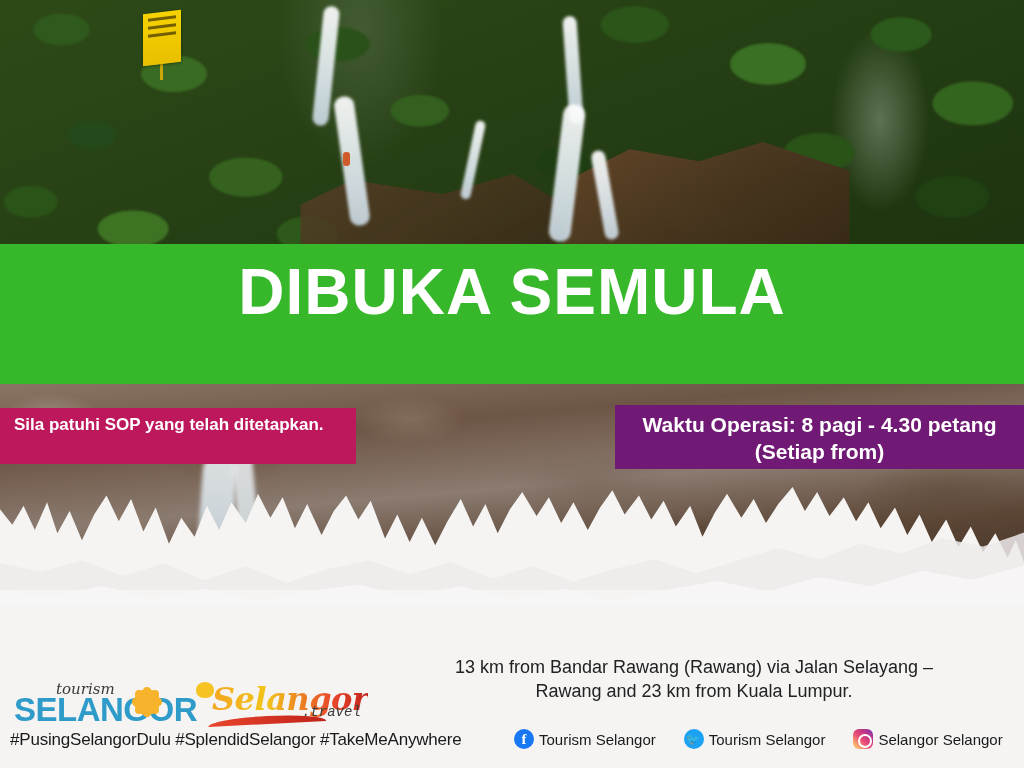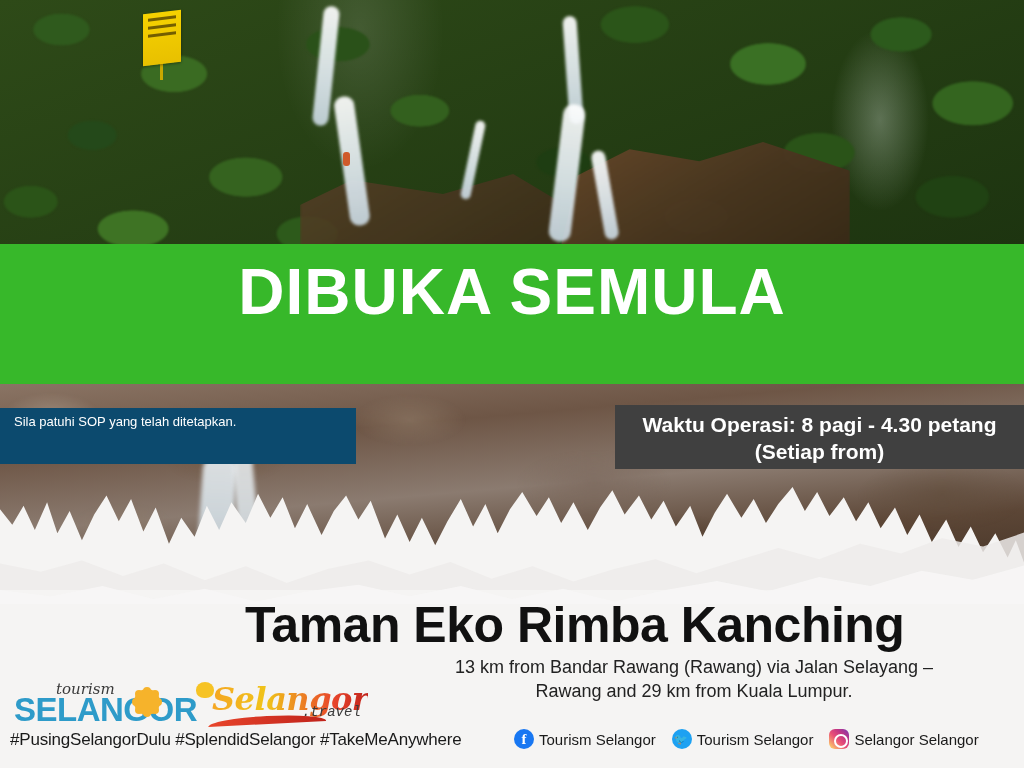--- a/index.html
+++ b/index.html
@@ -138,29 +138,29 @@
       68.6% 66%,69.8% 38%,71% 16%,72.4% 44%,73.6% 22%,74.8% 50%,76% 28%,
       77.4% 8%,78.6% 36%,79.8% 14%,81% 42%,82.4% 20%,83.6% 48%,84.8% 26%,
       86% 56%,87.4% 32%,88.6% 64%,89.8% 40%,91% 72%,92.4% 46%,93.6% 78%,
       94.8% 54%,96% 84%,97.2% 62%,98.4% 90%,99.2% 70%,100% 96%,100% 100%
     );
   }
 
   
   .sop-box {
     position:absolute; left:0; top:408px; width:356px; height:56px;
-    background:#0c4a6e; color:#ffffff;
+    background:#be185d; color:#ffffff;
     padding:6px 10px 0 14px;
-    font-size:13px; font-weight:normal; line-height:1.25;
+    font-size:17px; font-weight:bold; line-height:1.25;
   }
 
   
   .hours-box {
     position:absolute; left:615px; top:405px; width:409px; height:64px;
-    background:#404040; color:#ffffff; text-align:center;
+    background:#701a75; color:#ffffff; text-align:center;
     padding-top:6px; font-size:21px; font-weight:bold; line-height:1.3;
   }
 
   
   .paper-layer {
     position:absolute; left:0; width:1024px; background:#EDEBEA; opacity:.85;
   }
   .paper-layer.l1 {
     top:520px; height:70px;
     clip-path:polygon(
@@ -238,21 +238,21 @@
     position:absolute; left:0px; top:4px; width:18px; height:16px;
     background:#F6C324; border-radius:50% 50% 45% 45%;
   }
 
   .hashtags {
     position:absolute; left:10px; top:730px;
     font-size:17px; color:#1a1a1a; letter-spacing:-.2px;
   }
   .socials {
     position:absolute; left:514px; top:729px;
-    display:flex; align-items:center; gap:6px;
+    display:flex; align-items:center; gap:18px;
     font-size:15px; color:#1a1a1a;
   }
   .socials .grp { display:flex; align-items:center; gap:5px; margin-right:10px; }
   .s-ico { width:20px; height:20px; border-radius:50%; position:relative; flex:0 0 auto; }
   .s-ico.fb { background:#1877F2; }
   .s-ico.fb::after {
     content:"f"; position:absolute; inset:0; color:#fff;
     font-size:15px; font-weight:bold; text-align:center; line-height:20px;
     font-family:"Liberation Serif", serif;
   }
@@ -310,24 +310,23 @@
   </div>
 
   <div class="hours-box">
     <div>Waktu Operasi: 8 pagi - 4.30 petang</div>
     <div>(Setiap from)</div>
   </div>
 
   <div class="paper-layer l1"></div>
   <div class="paper-layer l2"></div>
 
-  <div class="place-title">Taman Eko Rimba Kanching</div>
   <div class="place-desc">
     <div>13 km from Bandar Rawang (Rawang) via Jalan Selayang –</div>
-    <div>Rawang and 29 km from Kuala Lumpur.</div>
+    <div>Rawang and 23 km from Kuala Lumpur.</div>
   </div>
 
   <div class="logo-ts">
     <span class="script">tourism</span>
     <span class="word">SELANGOR</span>
     <span class="sun"></span>
   </div>
 
   <div class="logo-st">
     <span class="bee"></span>

